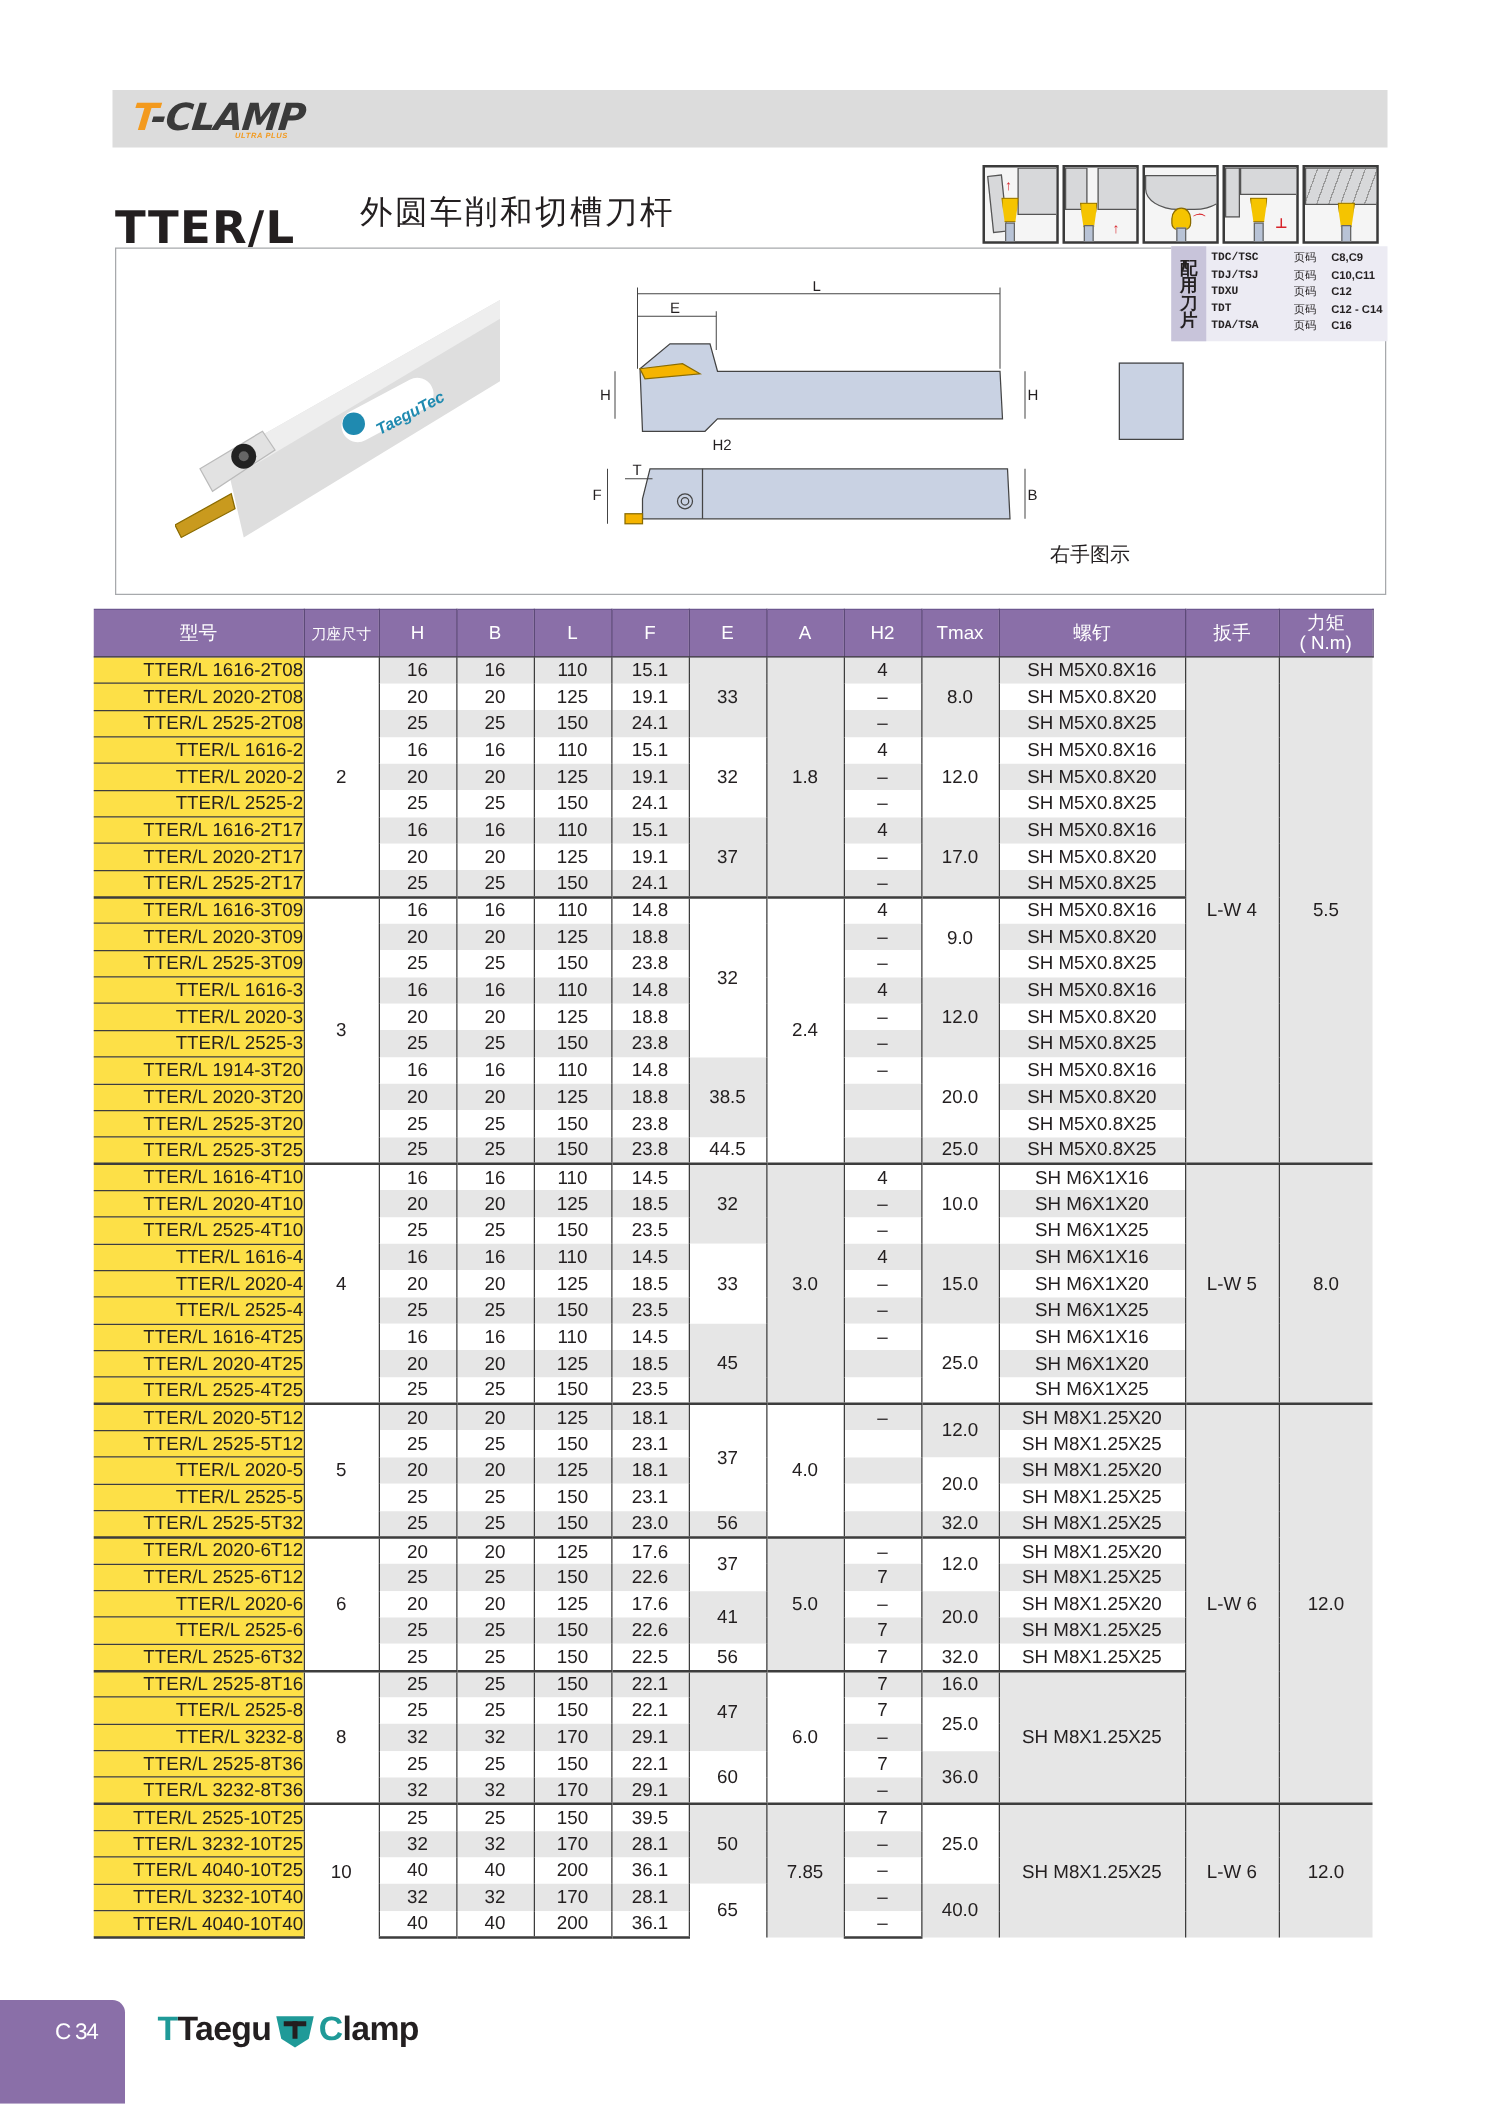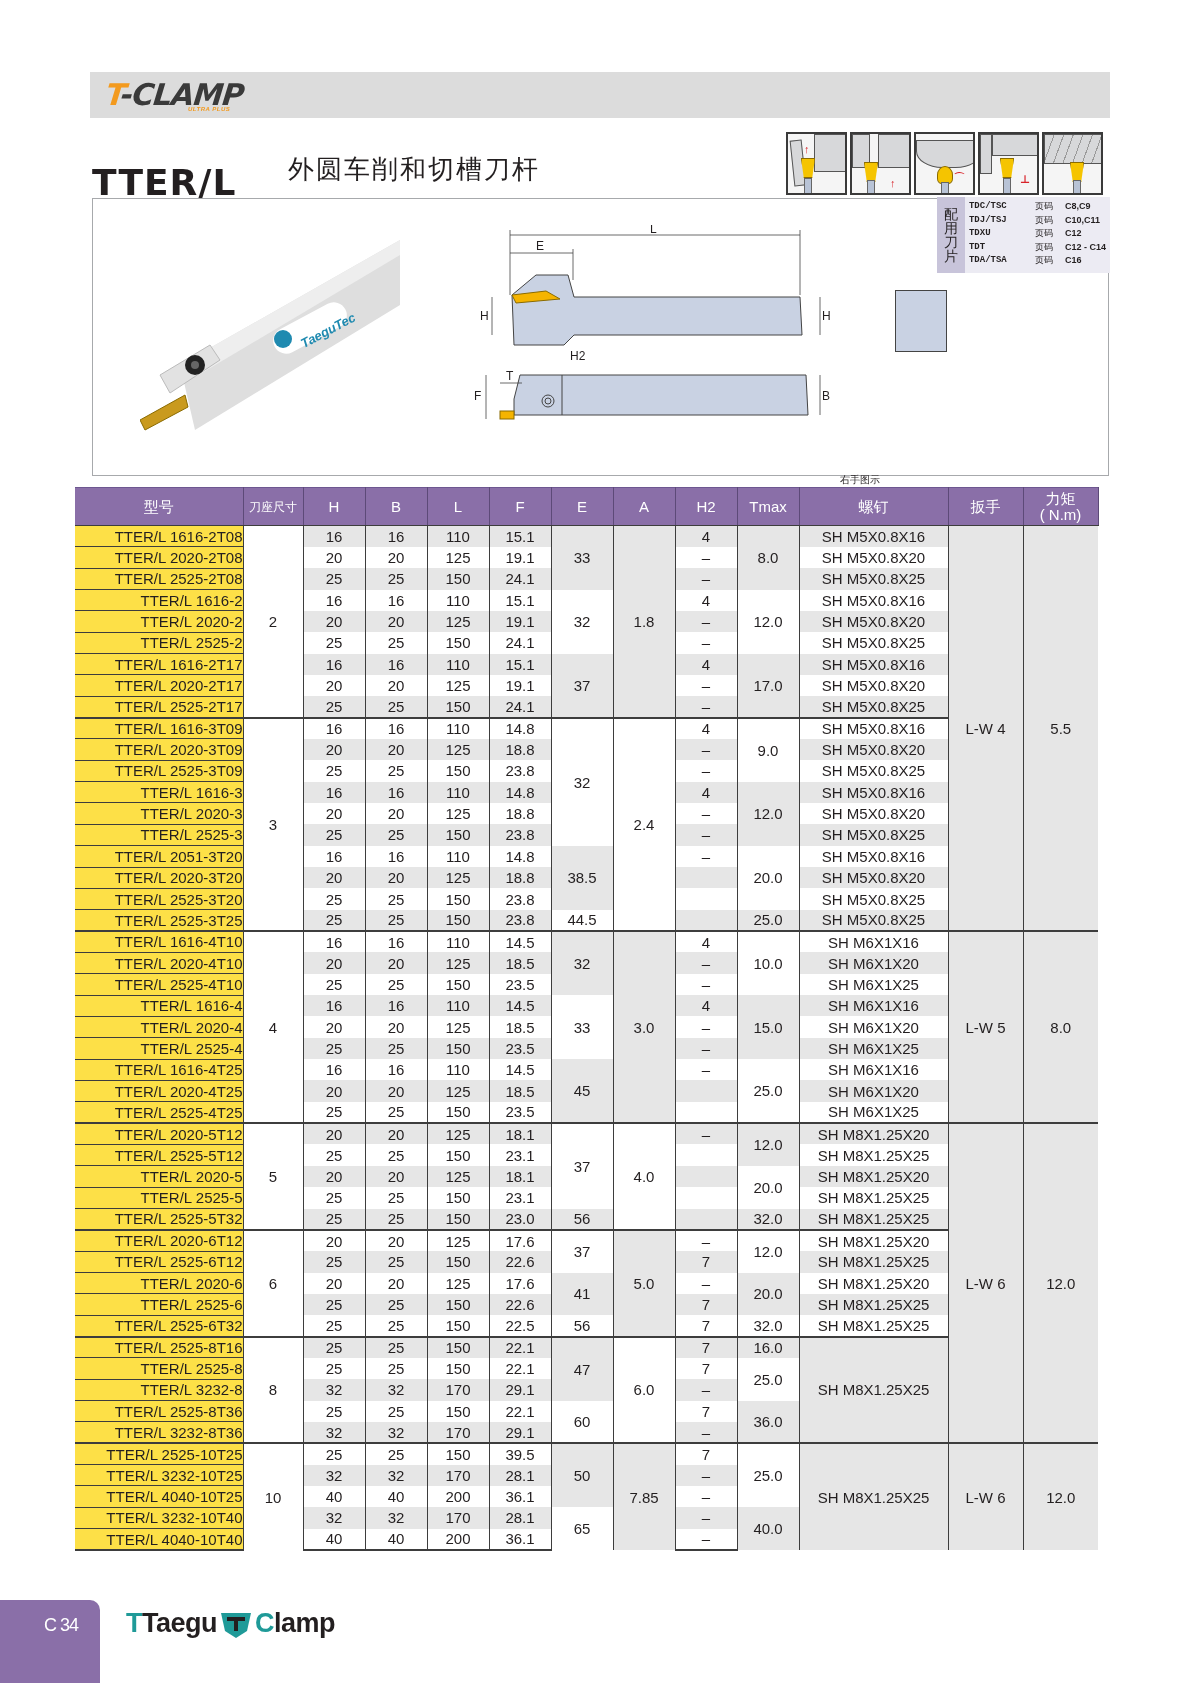--- a/index.html
+++ b/index.html
@@ -22,33 +22,33 @@
   .app .wp { position: absolute; background: #d7d8da; border: 1px solid #555; }
   .app .ins { position: absolute; width: 14px; height: 20px; background: #f5c400; border: 1px solid #8a6b00; clip-path: polygon(0 0, 100% 0, 80% 100%, 20% 100%); }
   .app .shank { position: absolute; width: 8px; background: #b8c3d6; border: 1px solid #666; }
   .app .arr { position: absolute; color: #d8232a; font-size: 11px; font-weight: bold; line-height: 1; }
 
   
   .panel { position: absolute; left: 92px; top: 198px; width: 1017px; height: 278px; border: 1px solid #a7a9ac; background: #fff; }
 
   
   .inserts { position: absolute; left: 937px; top: 197px; width: 173px; height: 76px; display: flex; background: #ecebf3; }
-  .inserts .lab { width: 36px; background: #c8c4da; display: flex; align-items: center; justify-content: center; font-size: 14px; font-weight: normal; line-height: 14px; writing-mode: horizontal-tb; text-align: center; color: #231f20; }
+  .inserts .lab { width: 36px; background: #c8c4da; display: flex; align-items: center; justify-content: center; font-size: 14px; font-weight: bold; line-height: 14px; writing-mode: horizontal-tb; text-align: center; color: #231f20; }
   .inserts .list { flex: 1; padding: 3px 4px; font-size: 9px; font-weight: bold; line-height: 13.5px; color: #231f20; }
   .inserts .row { display: flex; white-space: nowrap; }
   .inserts .k { width: 66px; font-family: Liberation Mono, monospace; }
   .inserts .p { width: 30px; font-weight: normal; }
 
   
   .photo { position: absolute; left: 140px; top: 215px; width: 290px; height: 230px; }
 
   
   .draw { position: absolute; left: 470px; top: 225px; width: 420px; height: 240px; }
   .dim { font-size: 12px; fill: #231f20; font-family: "Liberation Sans", sans-serif; }
-  .caption { position: absolute; left: 840px; top: 434px; font-size: 10px; color: #231f20; margin-top: 39px; }
+  .caption { position: absolute; left: 840px; top: 434px; font-size: 16px; color: #231f20; }
 
   .side { position: absolute; left: 895px; top: 290px; width: 52px; height: 62px; background: #c9d2e3; border: 1px solid #444; }
 
   
   table.spec { position: absolute; left: 75px; top: 487px; width: 1018px; border-collapse: collapse; font-size: 15px; table-layout: fixed; }
   table.spec th { background: #8a6fa8; color: #fff; font-weight: normal; height: 38px; border-right: 1px solid #5d4a78; border-top: 1px solid #6d5790; border-bottom: 1px solid #3d3d3d; font-size: 15px; line-height: 16px; }
   table.spec th.small { font-size: 12px; }
   table.spec td { height: 21.35px; text-align: center; border-right: 1px solid #3d3d3d; padding: 0; line-height: 19px; white-space: nowrap; color: #231f20; }
   table.spec td.model { background: #fde047; text-align: right; padding-left: 18px; border-bottom: 1px solid #3d3d3d; border-right: 1px solid #3d3d3d; }
   table.spec td.m { background: #ffffff; }
@@ -371,21 +371,21 @@
       <tr>
         <td class="model">TTER/L 2525-3</td>
         <td class="g">25</td>
         <td class="g">25</td>
         <td class="g">150</td>
         <td class="g">23.8</td>
         <td class="g">–</td>
         <td class="g">SH M5X0.8X25</td>
       </tr>
       <tr>
-        <td class="model">TTER/L 2051-3T20</td>
+        <td class="model">TTER/L 1914-3T20</td>
         <td class="m">16</td>
         <td class="m">16</td>
         <td class="m">110</td>
         <td class="m">14.8</td>
         <td class="g" rowspan="3">38.5</td>
         <td class="m">–</td>
         <td class="m" rowspan="3">20.0</td>
         <td class="m">SH M5X0.8X16</td>
       </tr>
       <tr>

